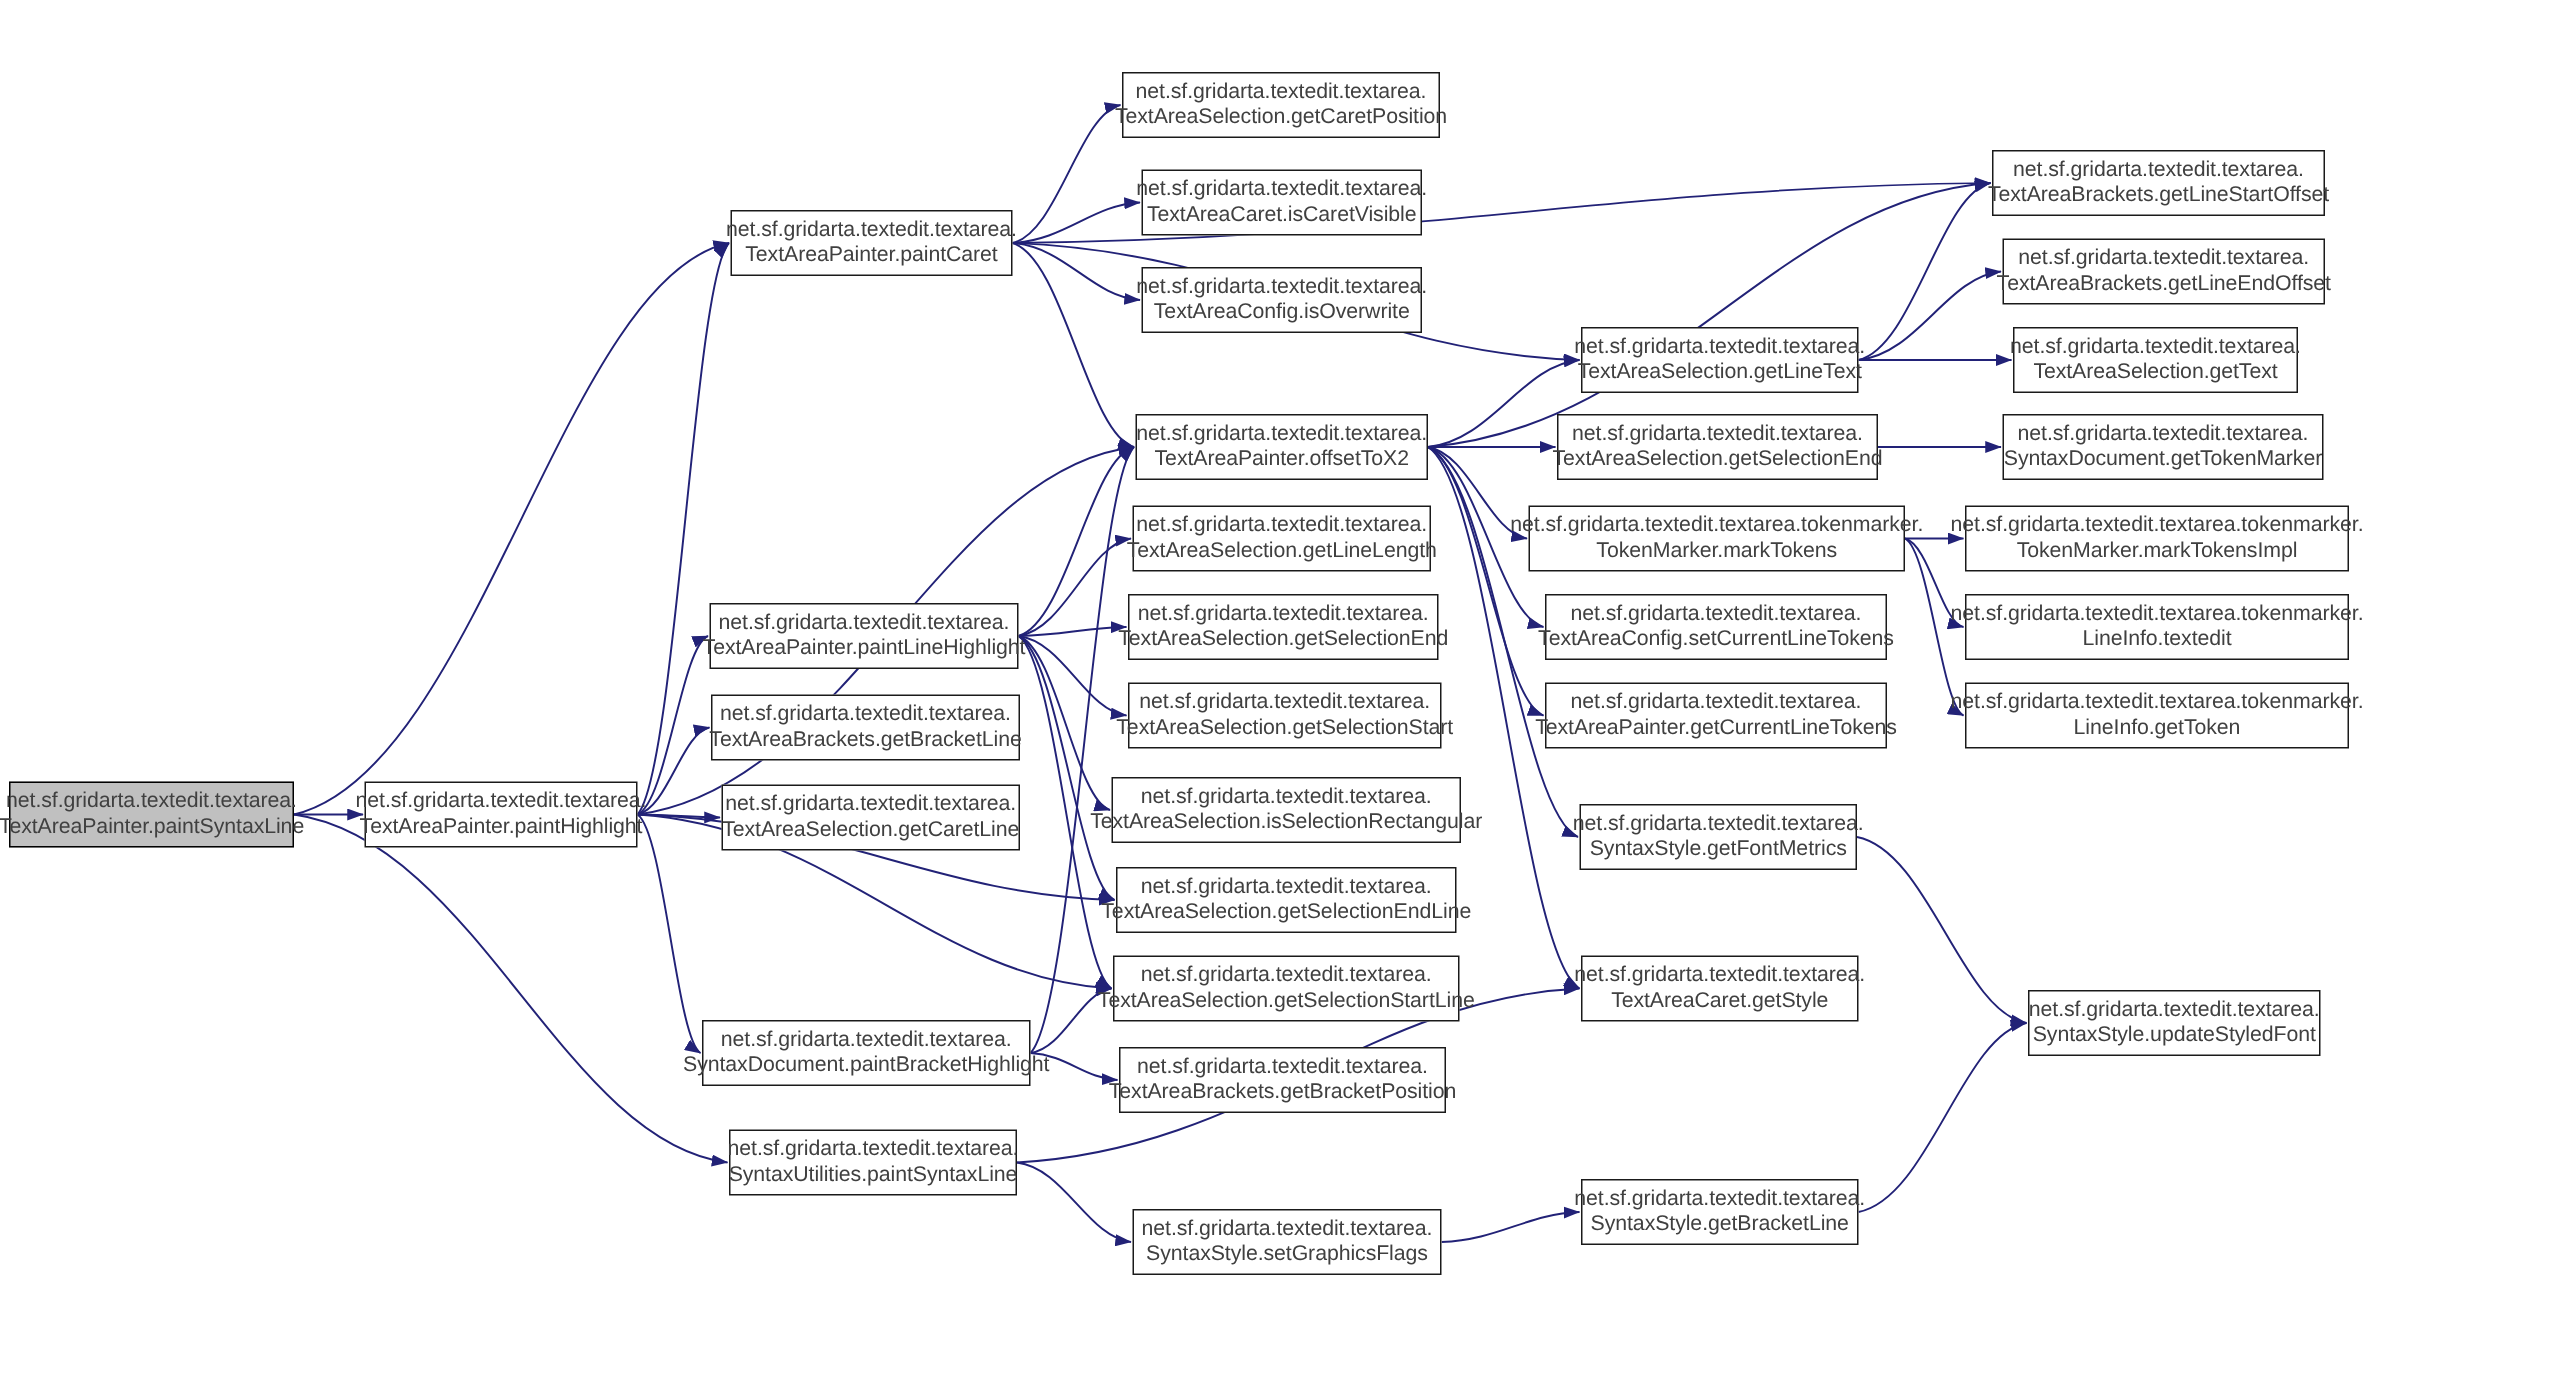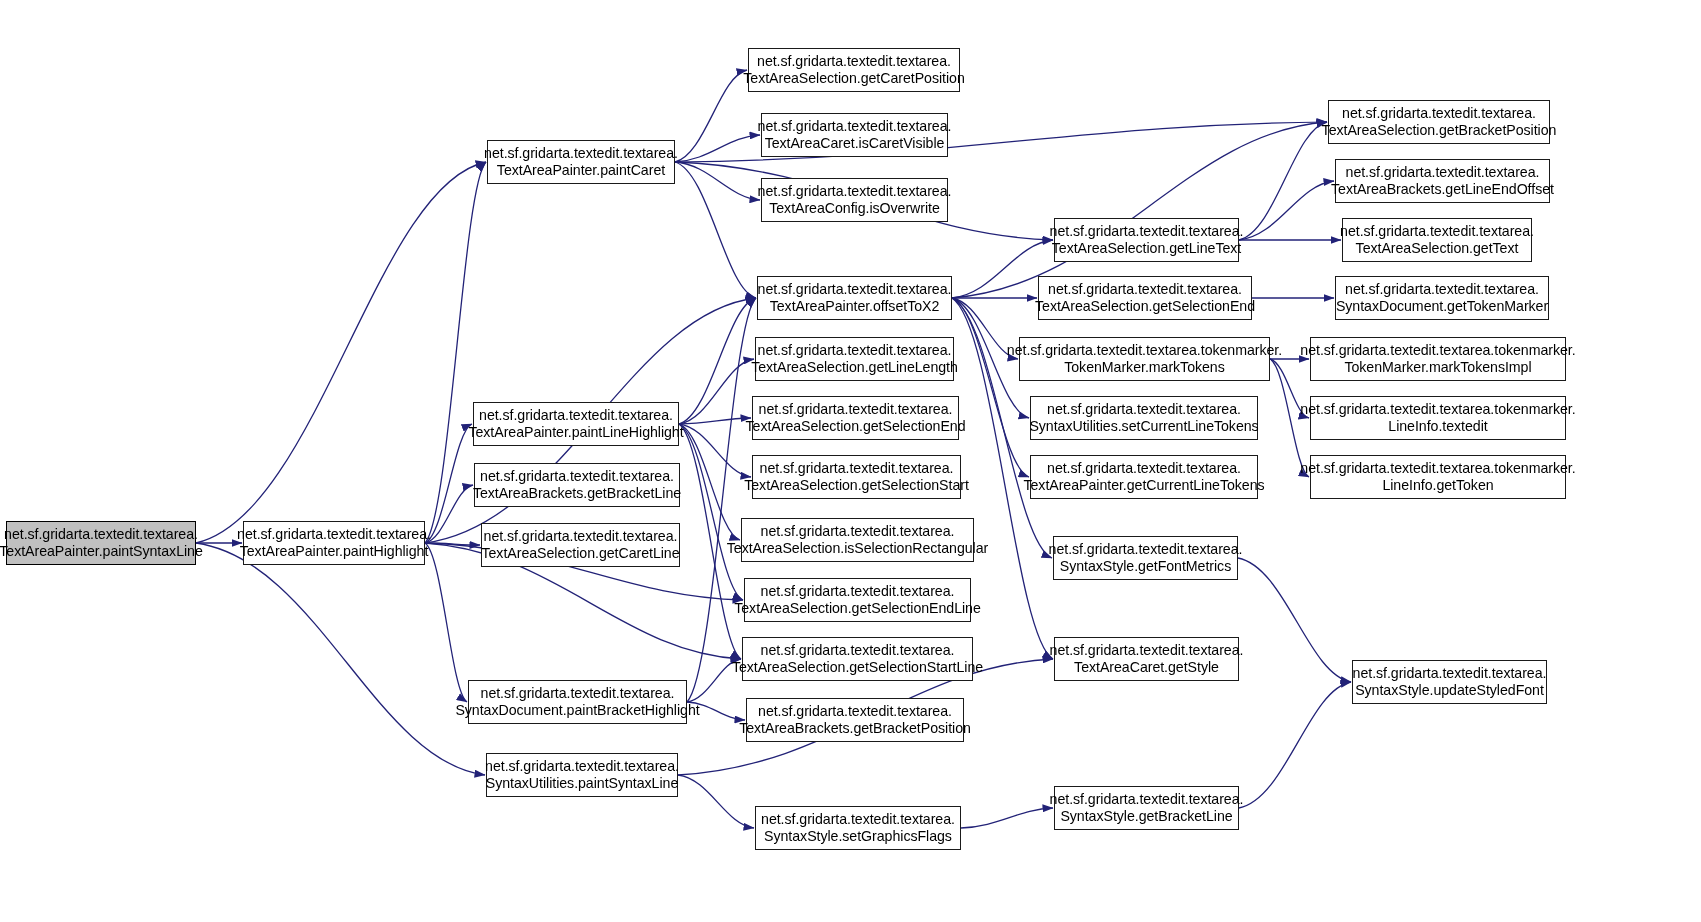--- a/index.html
+++ b/index.html
@@ -23,21 +23,21 @@
     top: 0;
     width: 1701px;
     height: 922px;
     pointer-events: none;
   }
   .node {
     position: absolute;
     box-sizing: border-box;
     border: 1.3px solid #1a1a1a;
     background: #ffffff;
-    color: #000000;
+    color: #404040;
     font-size: 14.2px;
     line-height: 1.22;
     text-align: center;
     display: flex;
     flex-direction: column;
     align-items: center;
     justify-content: center;
     z-index: 5;
     white-space: nowrap;
     letter-spacing: -0.05px;
@@ -131,21 +131,21 @@
       <div class="node" style="left: 761px; top: 113px; width: 187px; height: 44px;">
         <span class="ln">net.sf.gridarta.textedit.textarea.</span>
         <span class="ln">TextAreaCaret.isCaretVisible</span>
       </div>
       <div class="node" style="left: 761px; top: 178px; width: 187px; height: 44px;">
         <span class="ln">net.sf.gridarta.textedit.textarea.</span>
         <span class="ln">TextAreaConfig.isOverwrite</span>
       </div>
       <div class="node" style="left: 1328px; top: 100px; width: 222px; height: 44px;">
         <span class="ln">net.sf.gridarta.textedit.textarea.</span>
-        <span class="ln">TextAreaSelection.getBracketPosition</span>
+        <span class="ln">TextAreaBrackets.getLineStartOffset</span>
       </div>
       <div class="node" style="left: 1335px; top: 159px; width: 215px; height: 44px;">
         <span class="ln">net.sf.gridarta.textedit.textarea.</span>
         <span class="ln">TextAreaBrackets.getLineEndOffset</span>
       </div>
       <div class="node" style="left: 1054px; top: 218px; width: 185px; height: 44px;">
         <span class="ln">net.sf.gridarta.textedit.textarea.</span>
         <span class="ln">TextAreaSelection.getLineText</span>
       </div>
       <div class="node" style="left: 1342px; top: 218px; width: 190px; height: 44px;">
@@ -179,21 +179,21 @@
       <div class="node" style="left: 473px; top: 402px; width: 206px; height: 44px;">
         <span class="ln">net.sf.gridarta.textedit.textarea.</span>
         <span class="ln">TextAreaPainter.paintLineHighlight</span>
       </div>
       <div class="node" style="left: 752px; top: 396px; width: 207px; height: 44px;">
         <span class="ln">net.sf.gridarta.textedit.textarea.</span>
         <span class="ln">TextAreaSelection.getSelectionEnd</span>
       </div>
       <div class="node" style="left: 1030px; top: 396px; width: 228px; height: 44px;">
         <span class="ln">net.sf.gridarta.textedit.textarea.</span>
-        <span class="ln">SyntaxUtilities.setCurrentLineTokens</span>
+        <span class="ln">TextAreaConfig.setCurrentLineTokens</span>
       </div>
       <div class="node" style="left: 1310px; top: 396px; width: 256px; height: 44px;">
         <span class="ln">net.sf.gridarta.textedit.textarea.tokenmarker.</span>
         <span class="ln">LineInfo.textedit</span>
       </div>
       <div class="node" style="left: 474px; top: 463px; width: 206px; height: 44px;">
         <span class="ln">net.sf.gridarta.textedit.textarea.</span>
         <span class="ln">TextAreaBrackets.getBracketLine</span>
       </div>
       <div class="node" style="left: 752px; top: 455px; width: 209px; height: 44px;">

